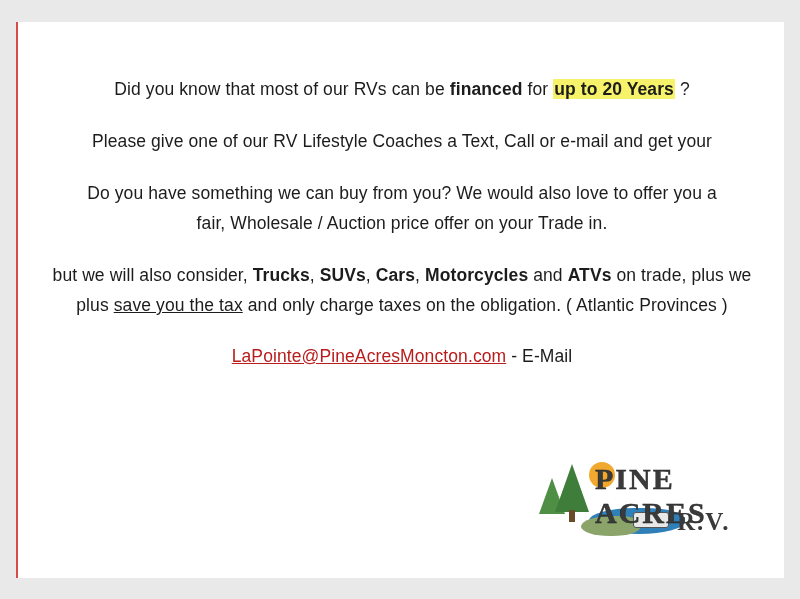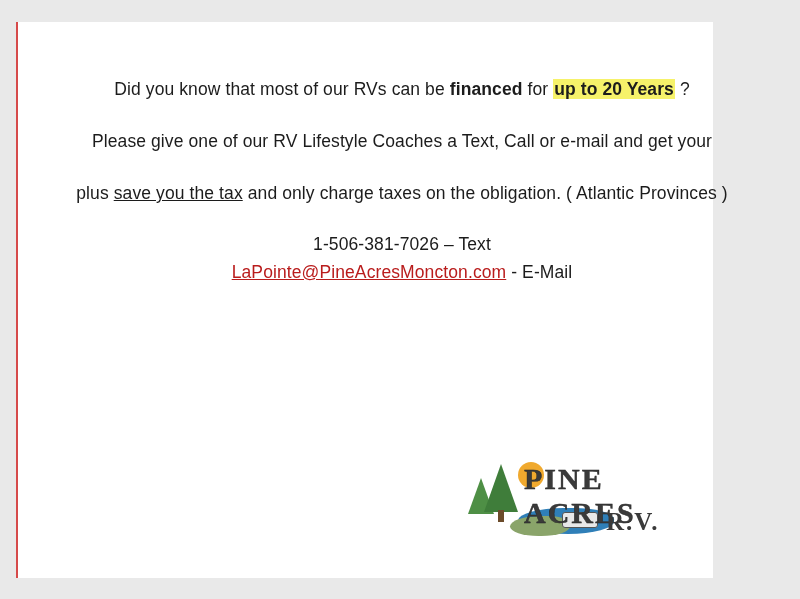--- a/index.html
+++ b/index.html
@@ -16,21 +16,21 @@
   #page {
     position: relative;
     width: 800px;
     height: 599px;
     background: #e9e9e9;
   }
   #sheet {
     position: absolute;
     left: 16px;
     top: 22px;
-    width: 697px;
+    width: 768px;
     height: 556px;
     background: #ffffff;
     border-left: 2px solid #d64a4a;
     box-sizing: border-box;
   }
   .content {
     position: absolute;
     left: 0;
     top: 0;
     width: 768px;
@@ -175,29 +175,39 @@
           <span>Did you know that most of our RVs can be </span><span class="b">financed</span><span> for </span><span class="hl">up to 20 Years</span><span> ?</span>
         </p>
       </div>
 
       <div class="block">
         <p class="line">
           <span>Please give one of our RV Lifestyle Coaches a Text, Call or e-mail and get your</span>
         </p>
       </div>
 
-
-      <div class="block">
+      <div class="block">
+        <p class="line">
+          <span>Do you have something we can buy from you? We would also love to offer you a</span>
+        </p>
+        <p class="line">
+          <span>fair, Wholesale / Auction price offer on your Trade in.</span>
+        </p>
+      </div>
+
+      <div class="block">
+        <p class="line">
+          <span>but we will also consider, </span><span class="b">Trucks</span><span>, </span><span class="b">SUVs</span><span>, </span><span class="b">Cars</span><span>, </span><span class="b">Motorcycles</span><span> and </span><span class="b">ATVs</span><span> on trade, plus we</span>
+        </p>
         <p class="line">
           <span>plus </span><span class="ul-bold">save you the tax</span><span> and only charge taxes on the obligation. ( Atlantic Provinces )</span>
         </p>
       </div>
 
       <div class="contact">
-        <p class="line">1-506-381-7026 – Text</p>
         <p class="line">
           <a class="email" href="#">LaPointe@PineAcresMoncton.com</a><span>&nbsp;</span><span>-  E-Mail</span>
         </p>
       </div>
 
     </div>
 
     <div id="logo">
       <div class="logo-sun"></div>
       <div class="logo-tree2"></div>

